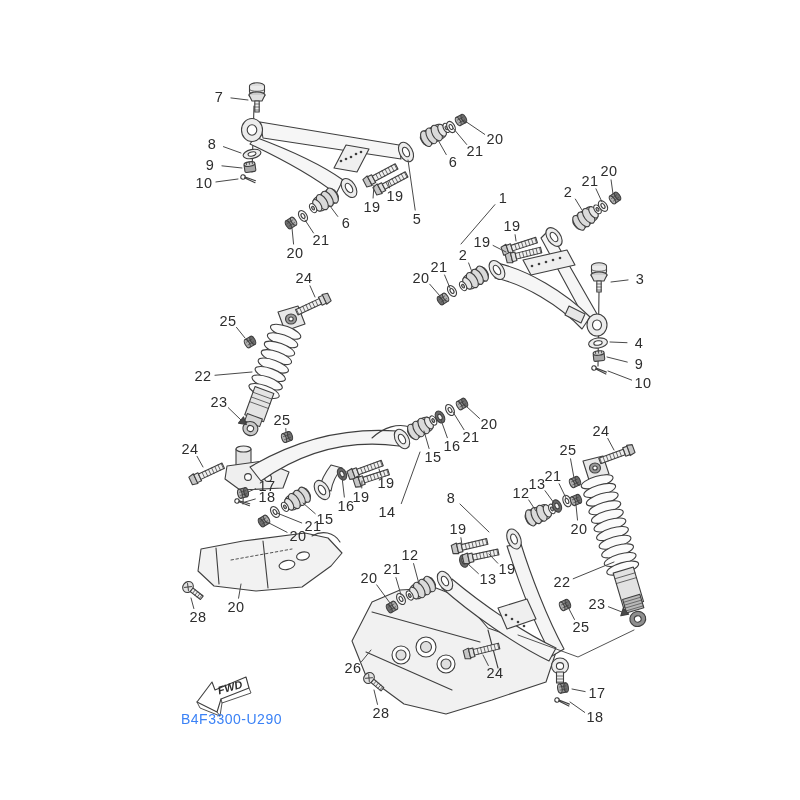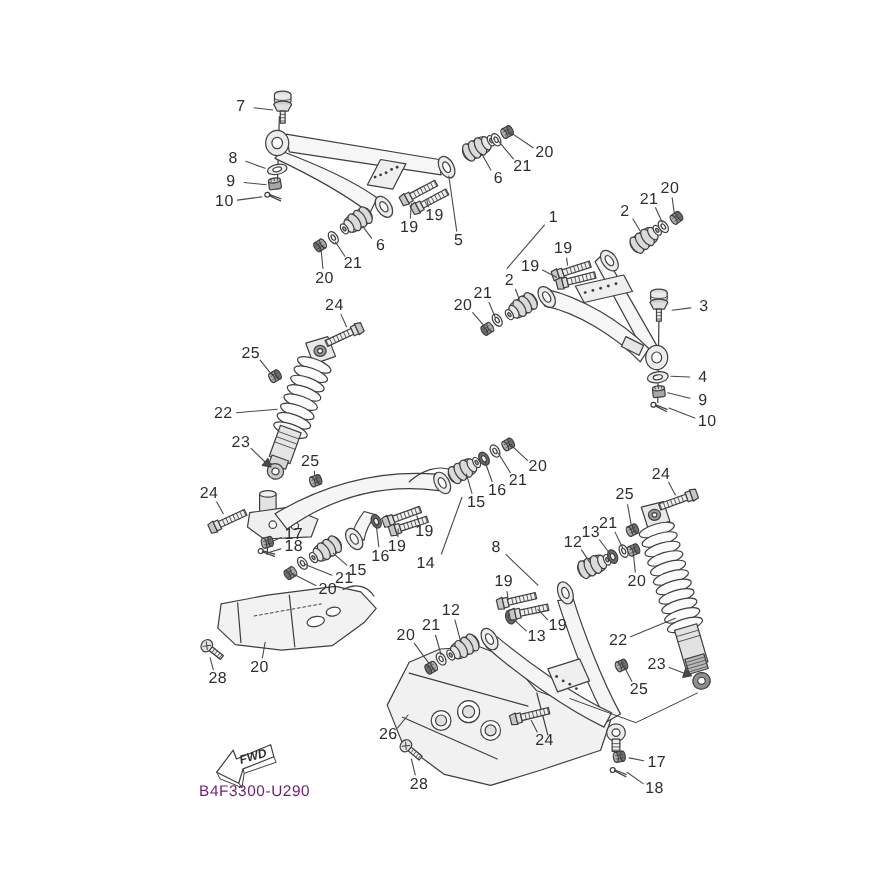--- a/index.html
+++ b/index.html
@@ -2,21 +2,21 @@
 <html><head>
 <meta charset="utf-8">
 <style>
   html,body{margin:0;padding:0;background:#ffffff;}
   #stage{position:relative;width:800px;height:800px;background:#ffffff;overflow:hidden;
          font-family:"Liberation Sans", sans-serif;}
   #diagram-svg{position:absolute;left:0;top:0;}
   #callout-layer{position:absolute;left:0;top:0;width:800px;height:800px;pointer-events:none;}
   .callout{position:absolute;transform:translate(-50%,-50%);font-size:14.5px;color:#2d2d2d;
            letter-spacing:.4px;white-space:nowrap;}
-  #code-label{position:absolute;left:181px;top:711px;font-size:14px;color:#701a75;letter-spacing:.5px;}
+  #code-label{position:absolute;left:181px;top:711px;font-size:14px;color:#3b82f6;letter-spacing:.5px;}
   #leader-lines line{stroke:#4a4a4a;stroke-width:1;}
   #leader-lines .tri{fill:#4a4a4a;}
   .ln{stroke:#3f3f3f;stroke-width:1.1;}
 </style>
 </head>
 <body>
 
 <div id="stage">
 
 <svg id="diagram-svg" width="800" height="800" viewBox="0 0 800 800" stroke="#3f3f3f" stroke-width="1.1" fill="none" stroke-linejoin="round" stroke-linecap="round">

